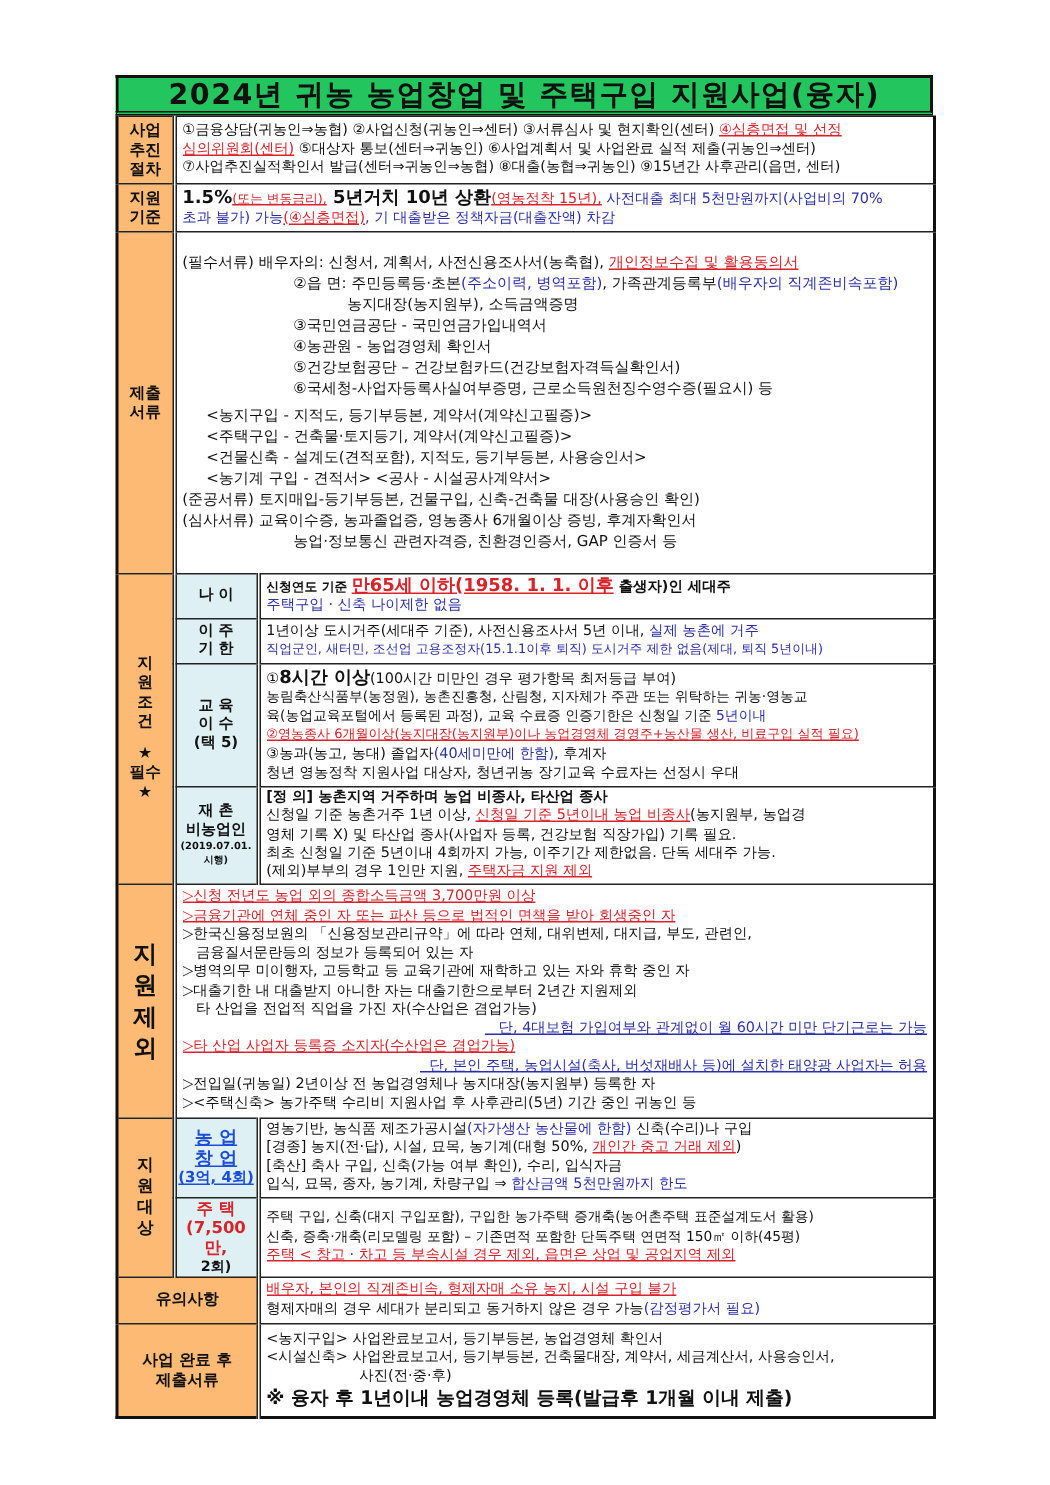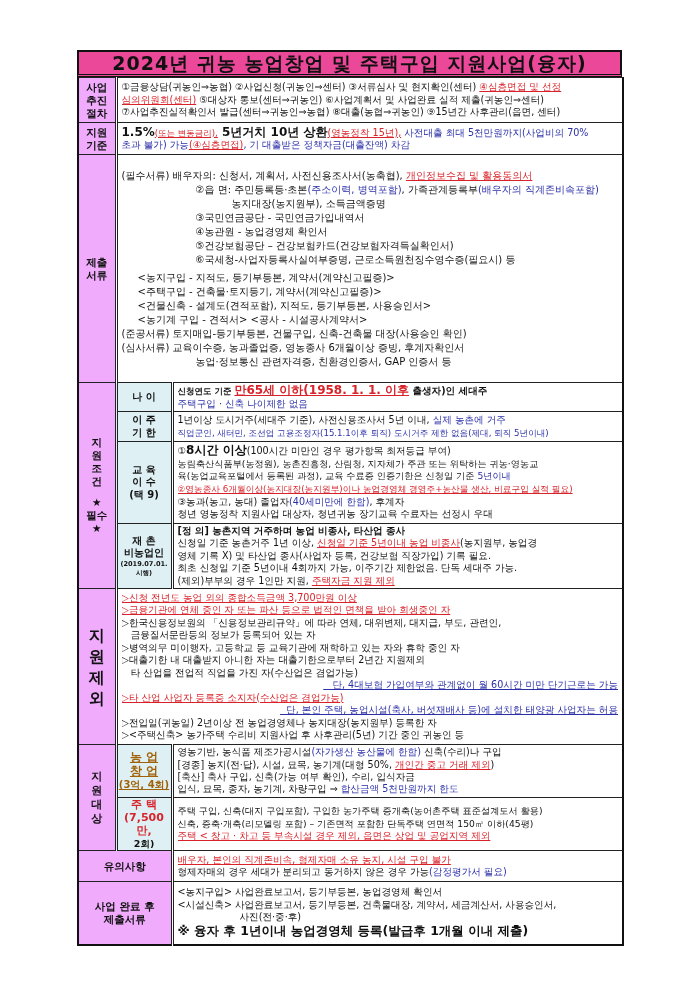--- a/index.html
+++ b/index.html
@@ -1,26 +1,26 @@
 <!DOCTYPE html>
 <html><head>
 <meta charset="utf-8">
 <style>
   * { box-sizing: border-box; margin: 0; padding: 0; }
   html, body { width: 700px; height: 990px; background: #ffffff; overflow: hidden; }
   body { font-family: "DejaVu Sans", "Liberation Sans", sans-serif; color: #111; }
   .page { position: absolute; left: 77px; top: 50px; width: 545px; }
   .title {
     height: 27px; border: 2px solid #111; border-bottom: 3px double #111;
-    background: #ec4899; text-align: center; font-weight: bold;
+    background: #22c55e; text-align: center; font-weight: bold;
     font-size: 19px; line-height: 23px; letter-spacing: 1px;
   }
   table { border-collapse: collapse; width: 545px; table-layout: fixed; }
   td { border: 1px solid #222; vertical-align: middle; font-size: 9.6px; line-height: 12.4px; }
-  .lab { background: #f0abfc; text-align: center; font-weight: bold; font-size: 10.5px; line-height: 13px; border-right: 3px double #222; margin-top: 47px; }
+  .lab { background: #fdba74; text-align: center; font-weight: bold; font-size: 10.5px; line-height: 13px; border-right: 3px double #222; margin-top: 47px; }
   .sublab { background: #dff0f4; text-align: center; font-weight: bold; font-size: 10px; line-height: 12.5px; border-right: 3px double #222; }
   .content { padding: 1px 4px; }
   .red { color: #d8232a; text-decoration: underline; }
   .blue { color: #2b2fa8; }
   .b { font-weight: bold; }
   .big { font-size: 12px; }
   .line { white-space: nowrap; overflow: hidden; }
   .indent1 { padding-left: 74px; }
   .indent2 { padding-left: 110px; }
   .indent3 { padding-left: 16px; }
@@ -117,21 +117,21 @@
       <td class="content outer-right">
         <div class="line"><span>1년이상 도시거주(세대주 기준), 사전신용조사서 5년 이내, </span><span class="blue">실제 농촌에 거주</span></div>
         <div class="line blue" style="font-size:8.6px">직업군인, 새터민, 조선업 고용조정자(15.1.1이후 퇴직) 도시거주 제한 없음(제대, 퇴직 5년이내)</div>
       </td>
     </tr>
 
     <tr style="height:82px">
       <td class="sublab vlab">
         <span>교  육</span>
         <span>이  수</span>
-        <span>(택 9)</span>
+        <span>(택 5)</span>
       </td>
       <td class="content outer-right" style="line-height:12.6px">
         <div class="line"><span>①</span><span class="b big">8시간 이상</span><span>(100시간 미만인 경우 평가항목 최저등급 부여)</span></div>
         <div class="line" style="font-size:9.2px">농림축산식품부(농정원), 농촌진흥청, 산림청, 지자체가 주관 또는 위탁하는 귀농·영농교</div>
         <div class="line" style="font-size:9.2px"><span>육(농업교육포털에서 등록된 과정), 교육 수료증 인증기한은 신청일 기준 </span><span class="blue">5년이내</span></div>
         <div class="line red" style="font-size:8.7px">②영농종사 6개월이상(농지대장(농지원부)이나 농업경영체 경영주+농산물 생산, 비료구입 실적 필요)</div>
         <div class="line"><span>③농과(농고, 농대) 졸업자</span><span class="blue">(40세미만에 한함)</span><span>, 후계자</span></div>
         <div class="line">청년 영농정착 지원사업 대상자, 청년귀농 장기교육 수료자는 선정시 우대</div>
       </td>
     </tr>
@@ -174,21 +174,21 @@
       </td>
     </tr>
 
     <tr style="height:53px">
       <td rowspan="2" class="lab outer-left vlab" style="font-size:11px;line-height:14px">
         <span>지</span>
         <span>원</span>
         <span>대</span>
         <span>상</span>
       </td>
-      <td class="sublab vlab red" style="font-size:12px;line-height:14px;color:#a16207">
+      <td class="sublab vlab red" style="font-size:12px;line-height:14px;color:#1d4ed8">
         <span>농    업</span>
         <span>창    업</span>
         <span style="font-size:10px">(3억, 4회)</span>
       </td>
       <td class="content outer-right">
         <div class="line"><span>영농기반, 농식품 제조가공시설</span><span class="blue">(자가생산 농산물에 한함)</span><span> 신축(수리)나 구입</span></div>
         <div class="line"><span>[경종] 농지(전·답), 시설, 묘목, 농기계(대형 50%, </span><span class="red">개인간 중고 거래 제외</span><span>)</span></div>
         <div class="line">[축산] 축사 구입, 신축(가능 여부 확인), 수리, 입식자금</div>
         <div class="line"><span>입식, 묘목, 종자, 농기계, 차량구입 ⇒ </span><span class="blue">합산금액 5천만원까지 한도</span></div>
       </td>

